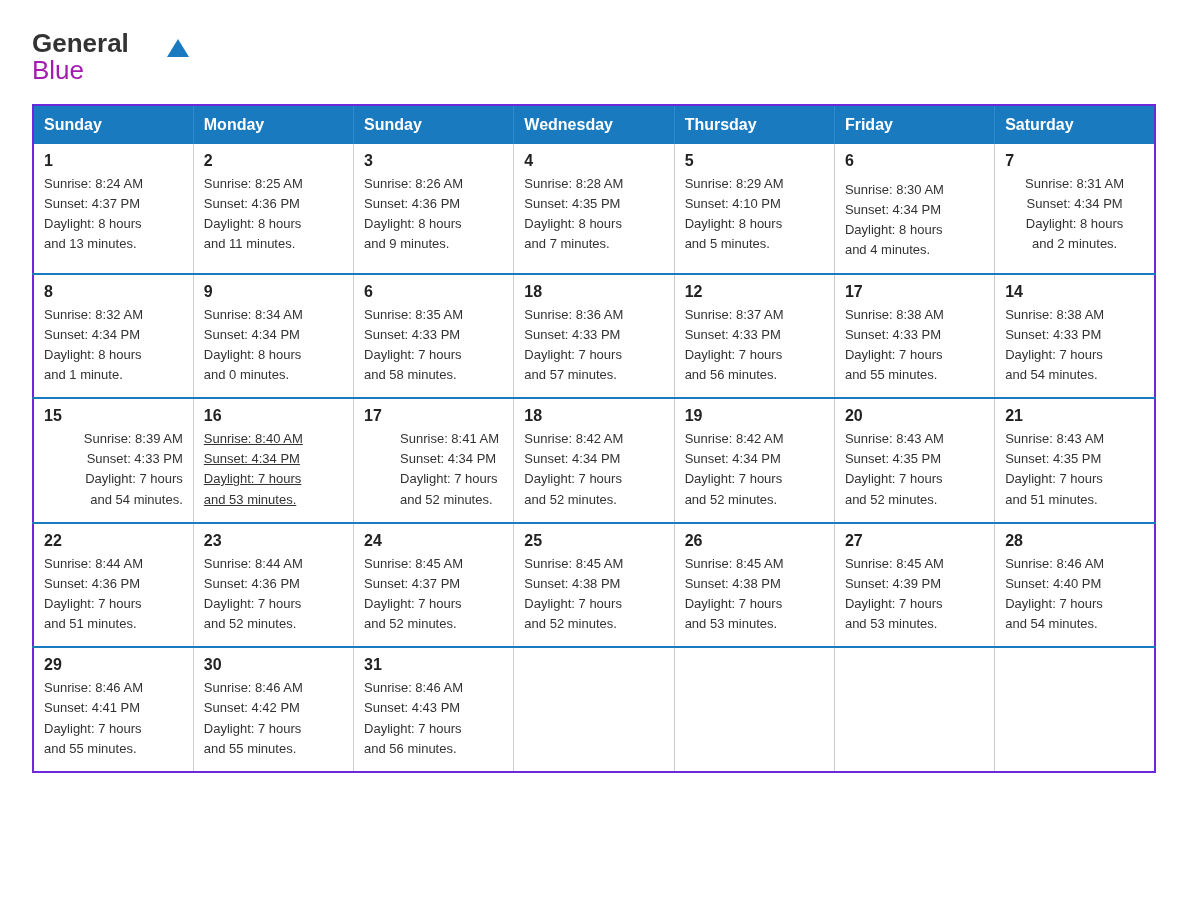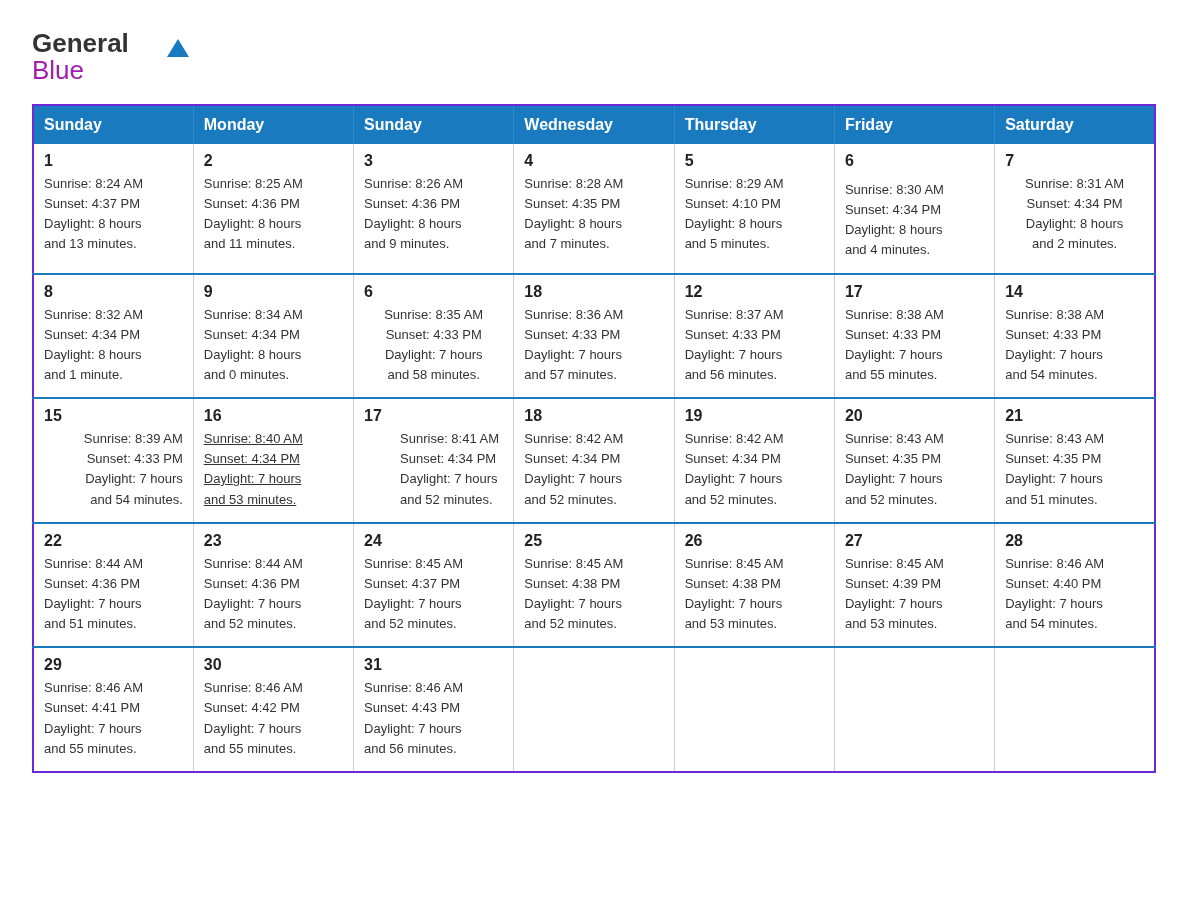--- a/index.html
+++ b/index.html
@@ -179,21 +179,21 @@
         </td>
         <td>
           <span class="day-number">9</span>
           <div class="day-info" style="white-space: pre-line;">Sunrise: 8:34 AM
 Sunset: 4:34 PM
 Daylight: 8 hours
 and 0 minutes.</div>
         </td>
         <td>
           <span class="day-number">6</span>
-          <div class="day-info" style="white-space: pre-line; text-align: center;">Sunrise: 8:35 AM
+          <div class="day-info" style="white-space: pre-line;">Sunrise: 8:35 AM
 Sunset: 4:33 PM
 Daylight: 7 hours
 and 58 minutes.</div>
         </td>
         <td>
           <span class="day-number">18</span>
           <div class="day-info" style="white-space: pre-line;">Sunrise: 8:36 AM
 Sunset: 4:33 PM
 Daylight: 7 hours
 and 57 minutes.</div>

